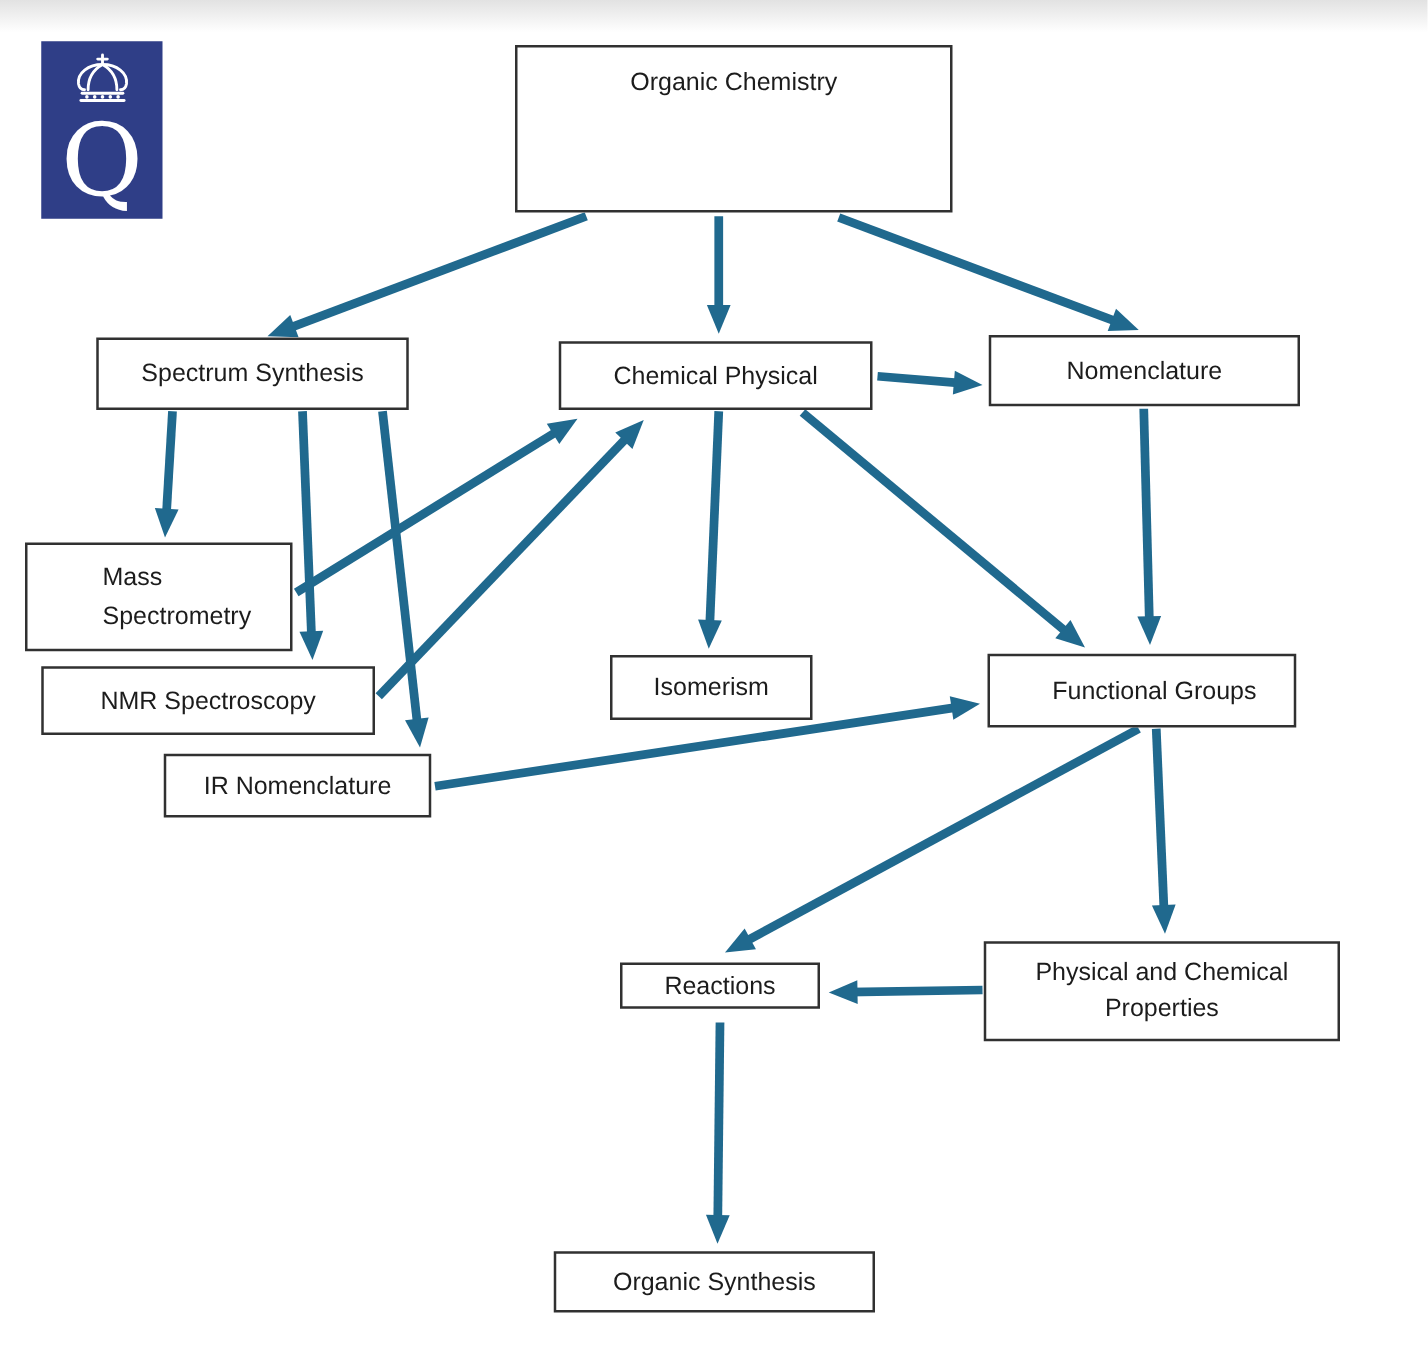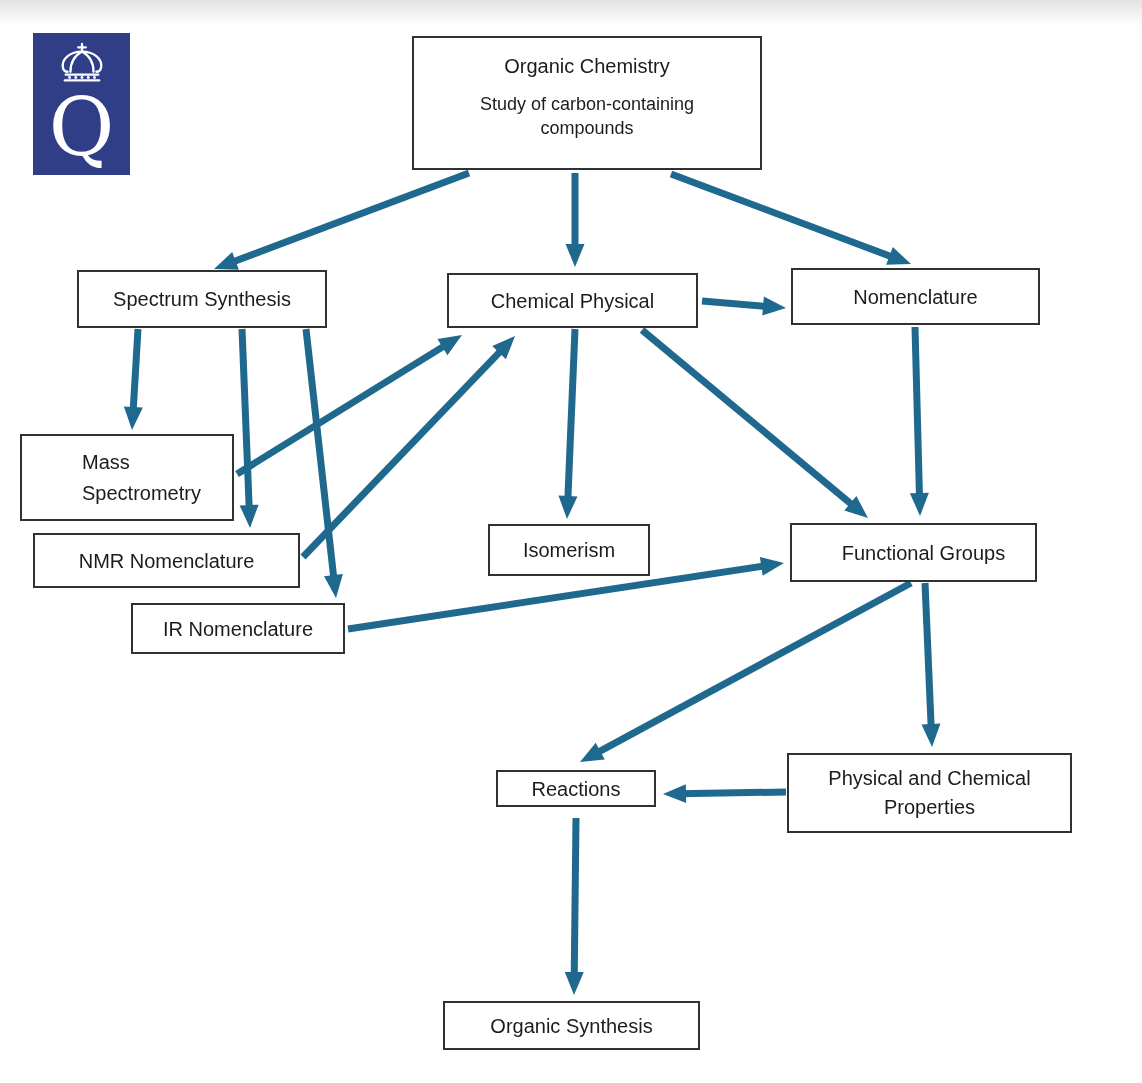--- a/index.html
+++ b/index.html
@@ -142,36 +142,35 @@
           <circle cx="36.5" cy="37" r="1.5"></circle>
         <circle cx="43" cy="37" r="1.5"></circle>
       </g>
     </svg>
   </span>
   <span class="q">Q</span>
 </div>
 
 <div class="node n-oc">
   <span class="title label">Organic Chemistry</span>
-  <span class="subtitle">Study of carbon-containing compounds</span>
 </div>
 <div class="node n-sa">
   <span class="label">Spectrum Synthesis</span>
 </div>
 <div class="node n-cs">
   <span class="label">Chemical Physical</span>
 </div>
 <div class="node n-nom">
   <span class="label">Nomenclature</span>
 </div>
 <div class="node n-ms">
   <span class="label">Mass Spectrometry</span>
 </div>
 <div class="node n-nmr">
-  <span class="label">NMR Nomenclature</span>
+  <span class="label">NMR Spectroscopy</span>
 </div>
 <div class="node n-iso">
   <span class="label">Isomerism</span>
 </div>
 <div class="node n-fg">
   <span class="label">Functional Groups</span>
 </div>
 <div class="node n-ir">
   <span class="label">IR Nomenclature</span>
 </div>

